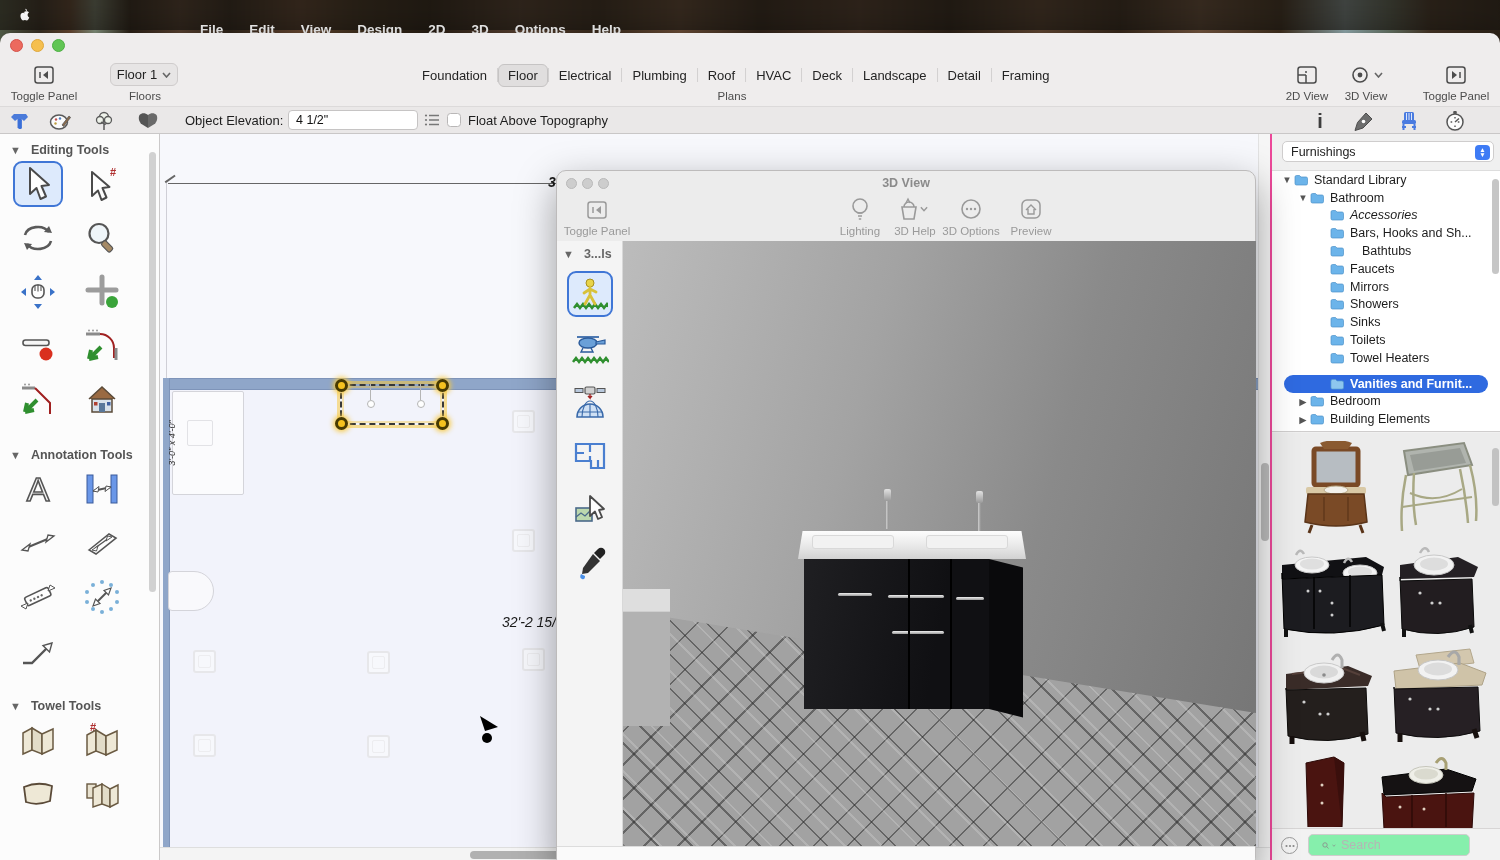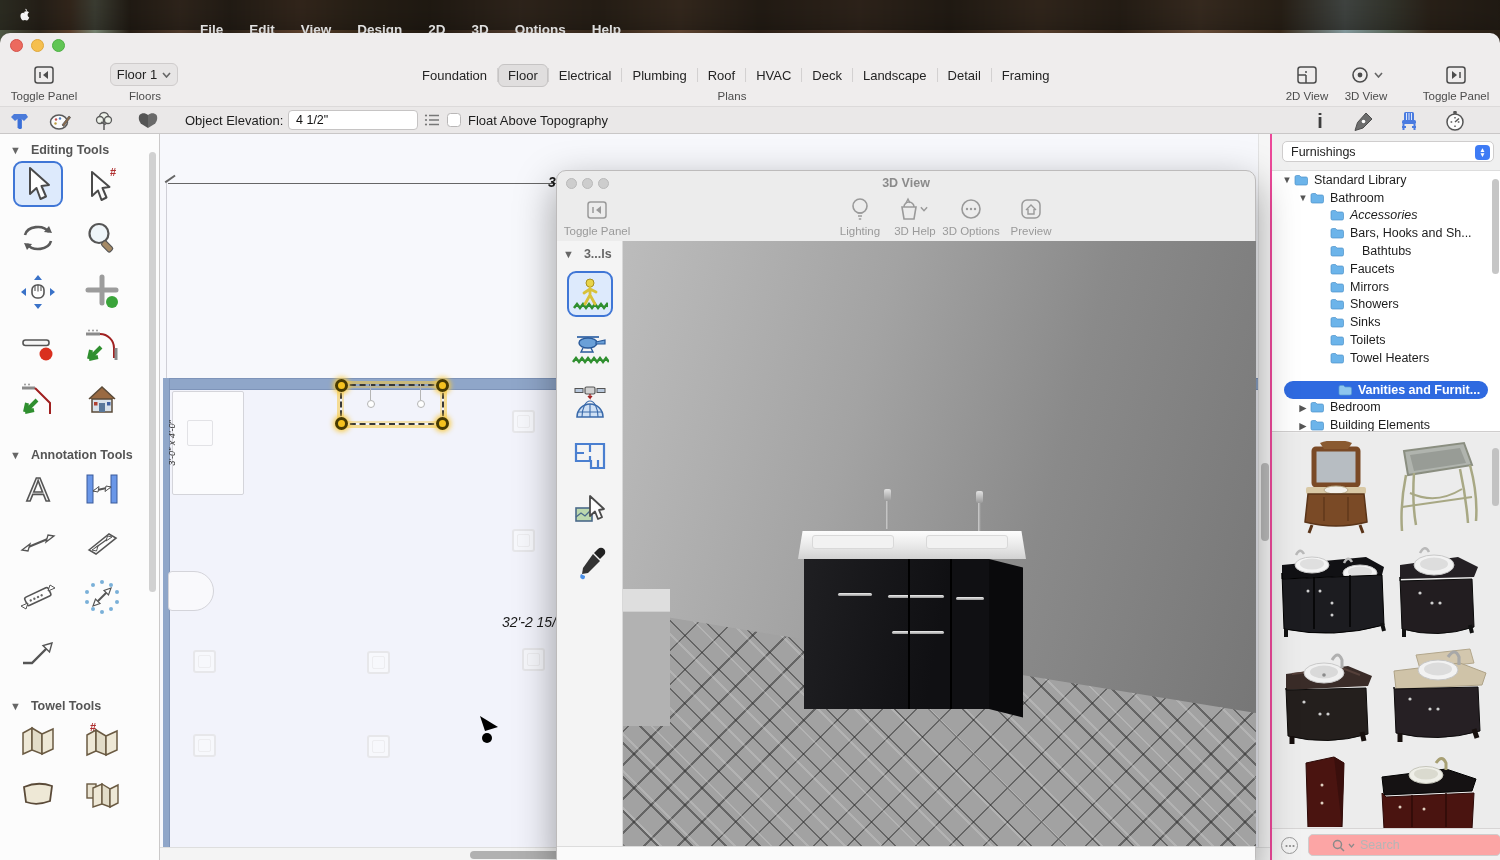--- a/index.html
+++ b/index.html
@@ -109,28 +109,28 @@
   #w3-status{position:absolute;left:0;top:675px;width:698px;height:21px;background:#fafafa;border-top:1px solid #dcdcdc;border-radius:0 0 9px 9px;}
 
   
   #libpanel{position:absolute;left:1270px;top:101px;width:230px;height:726px;background:#f0f0f0;border-left:2px solid #ec4899;}
   #lib-combo{position:absolute;left:10px;top:7px;width:212px;height:21px;background:#fff;border:1px solid #cfcdcd;border-radius:5px;font-size:12.5px;color:#222;display:flex;align-items:center;padding-left:8px;}
   #lib-stepper{position:absolute;right:3px;top:2.5px;width:15px;height:15px;background:#3e7bf5;border-radius:4px;display:flex;flex-direction:column;align-items:center;justify-content:center;color:#fff;font-size:6.5px;line-height:5px;}
   #lib-tree{position:absolute;left:0;top:36px;width:230px;height:262px;background:#fff;border-top:1px solid #ddd;border-bottom:1px solid #cfcdcd;overflow:hidden;font-size:12.5px;color:#1c1c1c;}
   .trow{position:relative;height:17.8px;display:flex;align-items:center;white-space:nowrap;}
   .trow .chev{width:10px;text-align:center;color:#555;font-size:9.5px;flex:none;}
   .trow .folder{flex:none;margin:0 5px 0 2px;}
-  .trow.sel{background:#2f6ae0;border-radius:10px;color:#fff;margin:14px 14px 0 12px;padding-left:2px;justify-content:center;}
+  .trow.sel{background:#2f6ae0;border-radius:10px;color:#fff;margin:8px 14px 0 12px;padding-left:2px;}
   .trow.sel .label{font-weight:700;}
   #tree-scroll{position:absolute;right:3px;top:8px;width:7px;height:95px;background:#c6c6c6;border-radius:4px;}
   #lib-thumbs{position:absolute;left:0;top:299px;width:230px;height:395px;background:#ececec;overflow:hidden;}
   .thumb-cell{position:absolute;}
   #thumb-scroll{position:absolute;right:3px;top:15px;width:7px;height:58px;background:#c2c2c2;border-radius:4px;}
   #lib-search{position:absolute;left:0;top:694px;width:230px;height:32px;background:#f2f2f2;border-top:1px solid #d7d5d5;}
-  #search-box{position:absolute;left:36px;top:5px;width:193px;height:22px;background:#fca5a5;border:1px solid #cfcdcd;border-radius:5px;display:flex;align-items:center;padding-left:23px;gap:3px;}
+  #search-box{position:absolute;left:36px;top:5px;width:162px;height:22px;background:#86efac;border:1px solid #cfcdcd;border-radius:5px;display:flex;align-items:center;padding-left:13px;gap:3px;}
   #search-box input{border:none;outline:none;font-size:12.5px;width:130px;color:#333;background:transparent;}
   #search-box input::placeholder{color:#b5b5b5;}
   #more-btn{position:absolute;left:9px;top:8px;width:17px;height:17px;border:1.4px solid #9a9a9a;border-radius:50%;display:flex;align-items:center;justify-content:center;}
 
   svg{display:block;}
 </style>
 </head>
 <body>
 
 <div id="screen">

